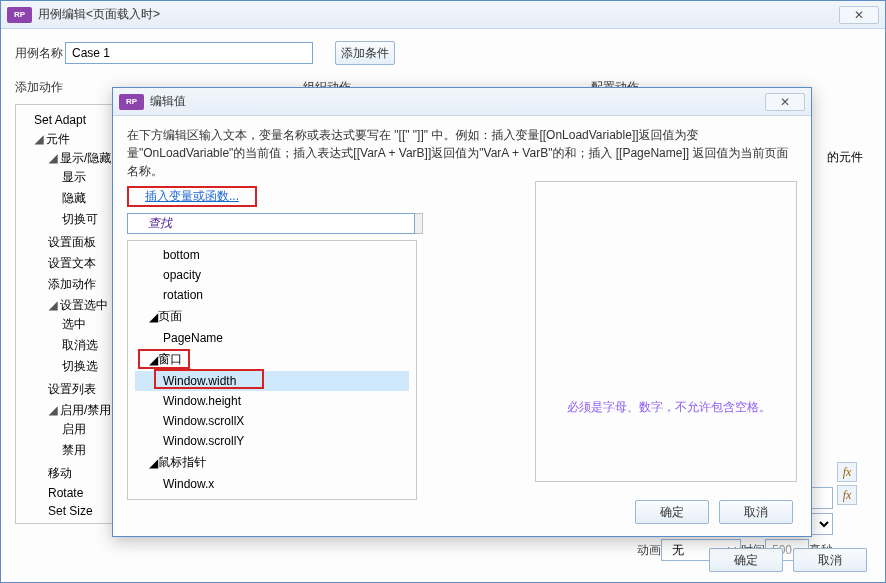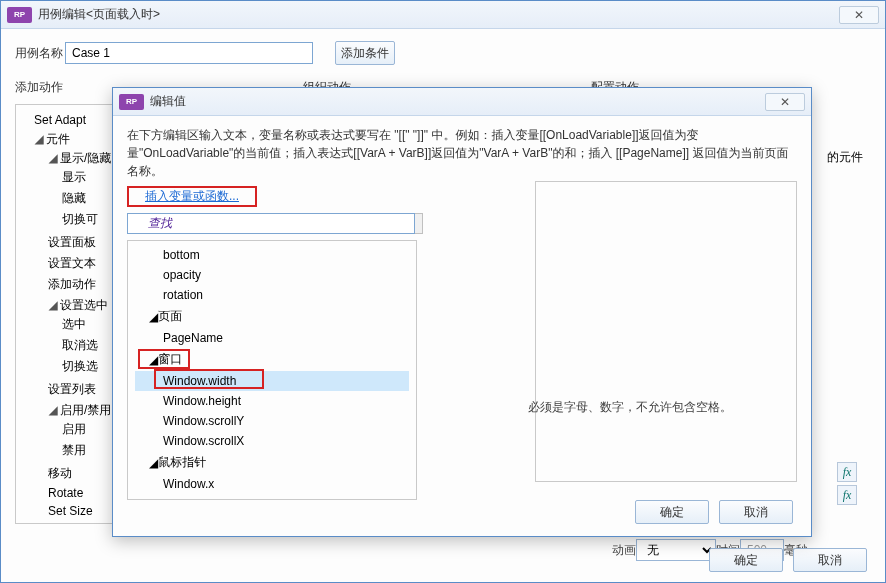--- a/index.html
+++ b/index.html
@@ -35,27 +35,27 @@
 .search-box{border:1px solid #7da6d2;height:21px;width:288px;padding:0 20px;color:#4c1d95;font-style:italic;background:#fff;display:flex;align-items:center}
 .search-wrap{display:flex;align-items:center}
 .scroll-hint{width:8px;height:21px;border:1px solid #c0c0c0;border-left:none;background:#f0f0f0}
 .var-panel{border:1px solid #c9c9c9;width:290px;height:260px;overflow:auto;padding:4px 7px;position:relative}
 .var-list{list-style:none}
 .var-list li{padding:3px 4px 3px 28px;white-space:nowrap;cursor:default}
 .var-list li.header{padding-left:14px;display:flex;align-items:center}
 .var-list li.selected{background:#cfe8fb}
 .redbox-abs{border:2px solid #d62222;position:absolute;pointer-events:none}
 .right-area{position:absolute;left:422px;top:65px;right:14px;bottom:54px;border:1px solid #c9c9c9}
-.right-hint{position:absolute;left:415px;top:283px;color:#404040}
+.right-hint{position:absolute;left:454px;top:283px;color:#8b5cf6}
 .modal-footer{position:absolute;right:18px;bottom:12px;display:flex;gap:10px}
 
 
-.bg-fx{position:absolute;right:28px;top:433px;width:20px;height:20px;border:1px solid #b7c7da;background:#eef4fb;display:flex;align-items:center;justify-content:center;font-style:italic;font-family:serif;color:#0f766e}
+.bg-fx{position:absolute;right:28px;top:433px;width:20px;height:20px;border:1px solid #b7c7da;background:#eef4fb;display:flex;align-items:center;justify-content:center;font-style:italic;font-family:serif;color:#a16207}
 .bg-fx2{top:456px}
-.bg-row{position:absolute;right:77px;display:flex;align-items:center;color:#444}
+.bg-row{position:absolute;right:52px;display:flex;align-items:center;color:#444}
 .bg-row1{top:458px}
 .bg-row2{top:484px}
 .bg-row3{top:510px}
 select.sel,input.sel{border:1px solid #9ab6d6;height:22px;background:#fff;padding:0 6px}
 </style>
 </head>
 <body>
 
 <div class="main-window">
   <div class="title-bar">
@@ -170,22 +170,22 @@
             <span class="tw">◢</span>
             <span>页面</span>
           </li>
         <li><span>PageName</span></li>
         <li class="header">
             <span class="tw">◢</span>
             <span>窗口</span>
           </li>
         <li class="selected"><span>Window.width</span></li>
         <li><span>Window.height</span></li>
+        <li><span>Window.scrollX</span></li>
         <li><span>Window.scrollY</span></li>
-        <li><span>Window.scrollX</span></li>
         <li class="header">
             <span class="tw">◢</span>
             <span>鼠标指针</span>
           </li>
         <li><span>Window.x</span></li>
         <li><span>Cursor.y</span></li>
 
       </ul>
       <div class="redbox-abs" style="left:10px;top:108px;width:52px;height:20px"></div>
       <div class="redbox-abs" style="left:26px;top:128px;width:110px;height:20px"></div>

